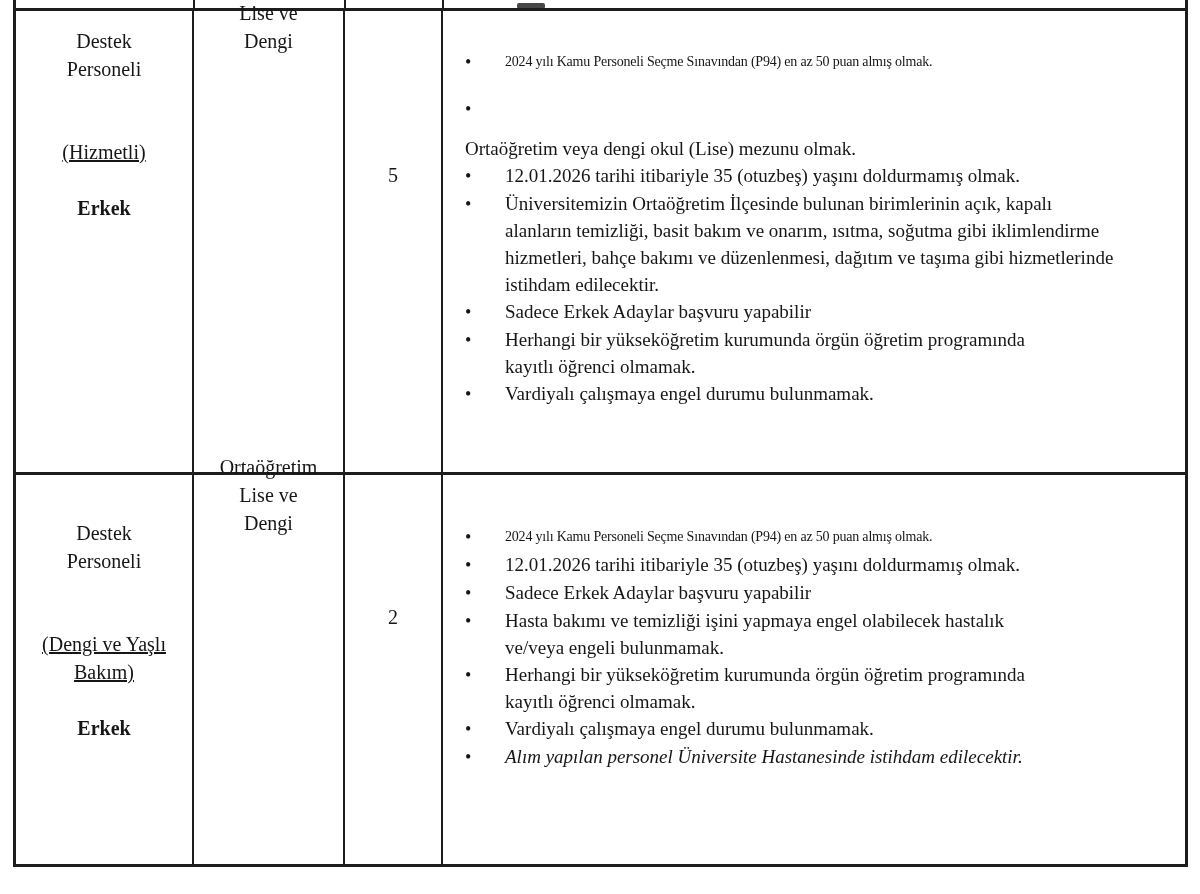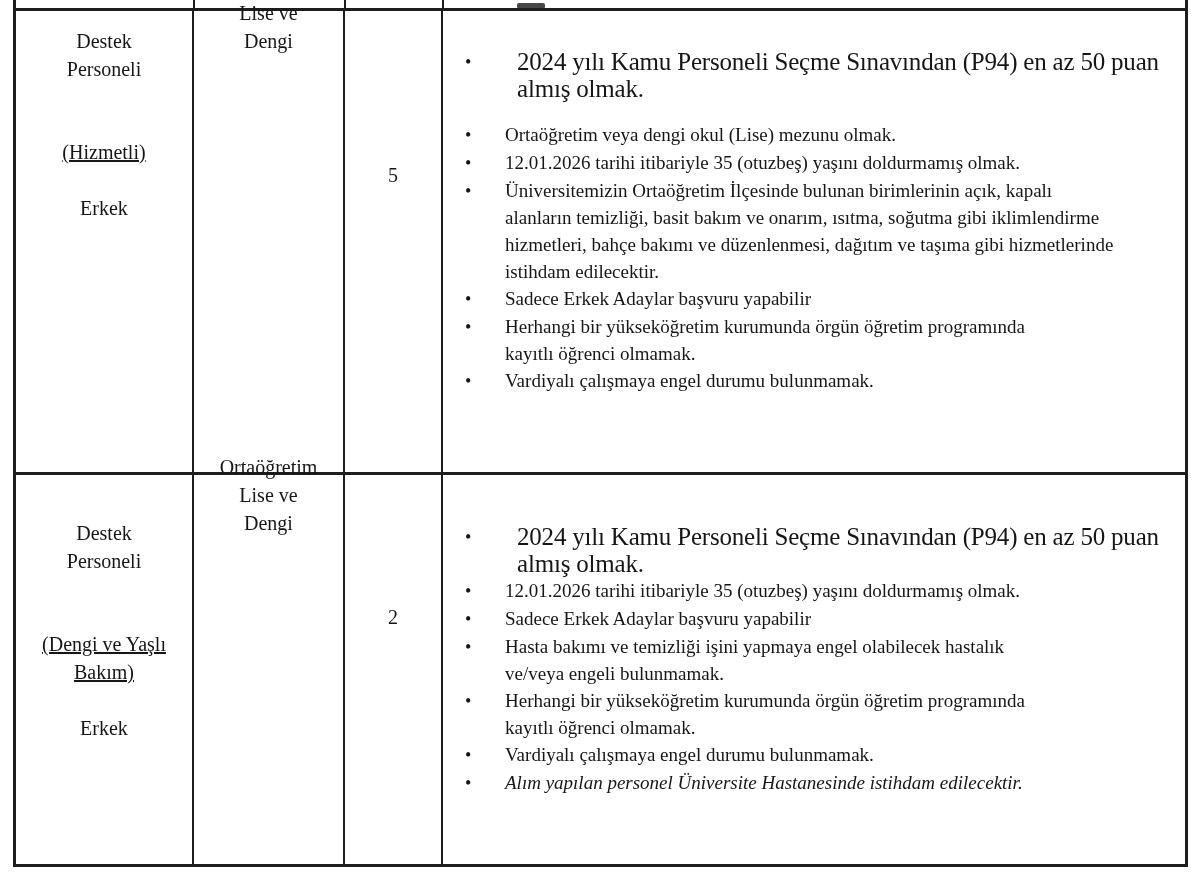--- a/index.html
+++ b/index.html
@@ -35,41 +35,41 @@
   .cell { border-right:2px solid #1d1d1d; position:relative; }
   .cell:last-child { border-right:none; }
 
   
   .cell-pos, .cell-edu {
     display:flex; justify-content:center;
     text-align:center; font-size:20px; line-height:28px;
   }
   .pos-block { white-space:pre-line; }
   .pos-detail { margin-top:27px; white-space:pre-line;text-decoration:underline; }
-  .pos-gender { font-weight:normal; }
+  .pos-gender { font-weight:bold; }
   .edu-block { white-space:pre-line; }
   .r1 .pos-block  { transform:translateY(-12px); }
   .r2 .pos-block  { transform:translateY(16px); }
   .r1 .edu-block  { transform:translateY(-40px); }
   .r2 .edu-block  { transform:translateY(-22px); }
 
   .cell-count { text-align:center; font-size:20px; line-height:27px; }
   .r1 .cell-count { padding-top:151px; }
   .r2 .cell-count { padding-top:129px; }
 
   
   .reqs { list-style:none; padding-left:22px; font-size:19px; line-height:27px; }
   .r1 .reqs { padding-top:37px; }
   .r2 .reqs { padding-top:48px; }
   .bullet { display:flex; align-items:flex-start; }
-  .bullet.gap { margin-top:19px; }
+  .bullet.gap { margin-top:19px;flex-direction:column; }
   .dot { flex:0 0 40px; }
   .dot::before { content:"\2022"; font-size:18px; line-height:27px; }
   .txt { flex:1; white-space:pre-line; padding-right:16px; }
-  .txt.cond { font-size:25px; letter-spacing:-0.2px;margin-left:12px; }
+  .txt.cond { font-size:14px; letter-spacing:-0.2px; }
   .txt.wsp  { word-spacing:2.5px; }
   .bullet.emph .txt { font-weight:normal; font-style:italic; }
 </style>
 </head>
 <body>
 
 <div class="page">
 
   <div class="stub s0"></div>
   <div class="stub s1"></div>

